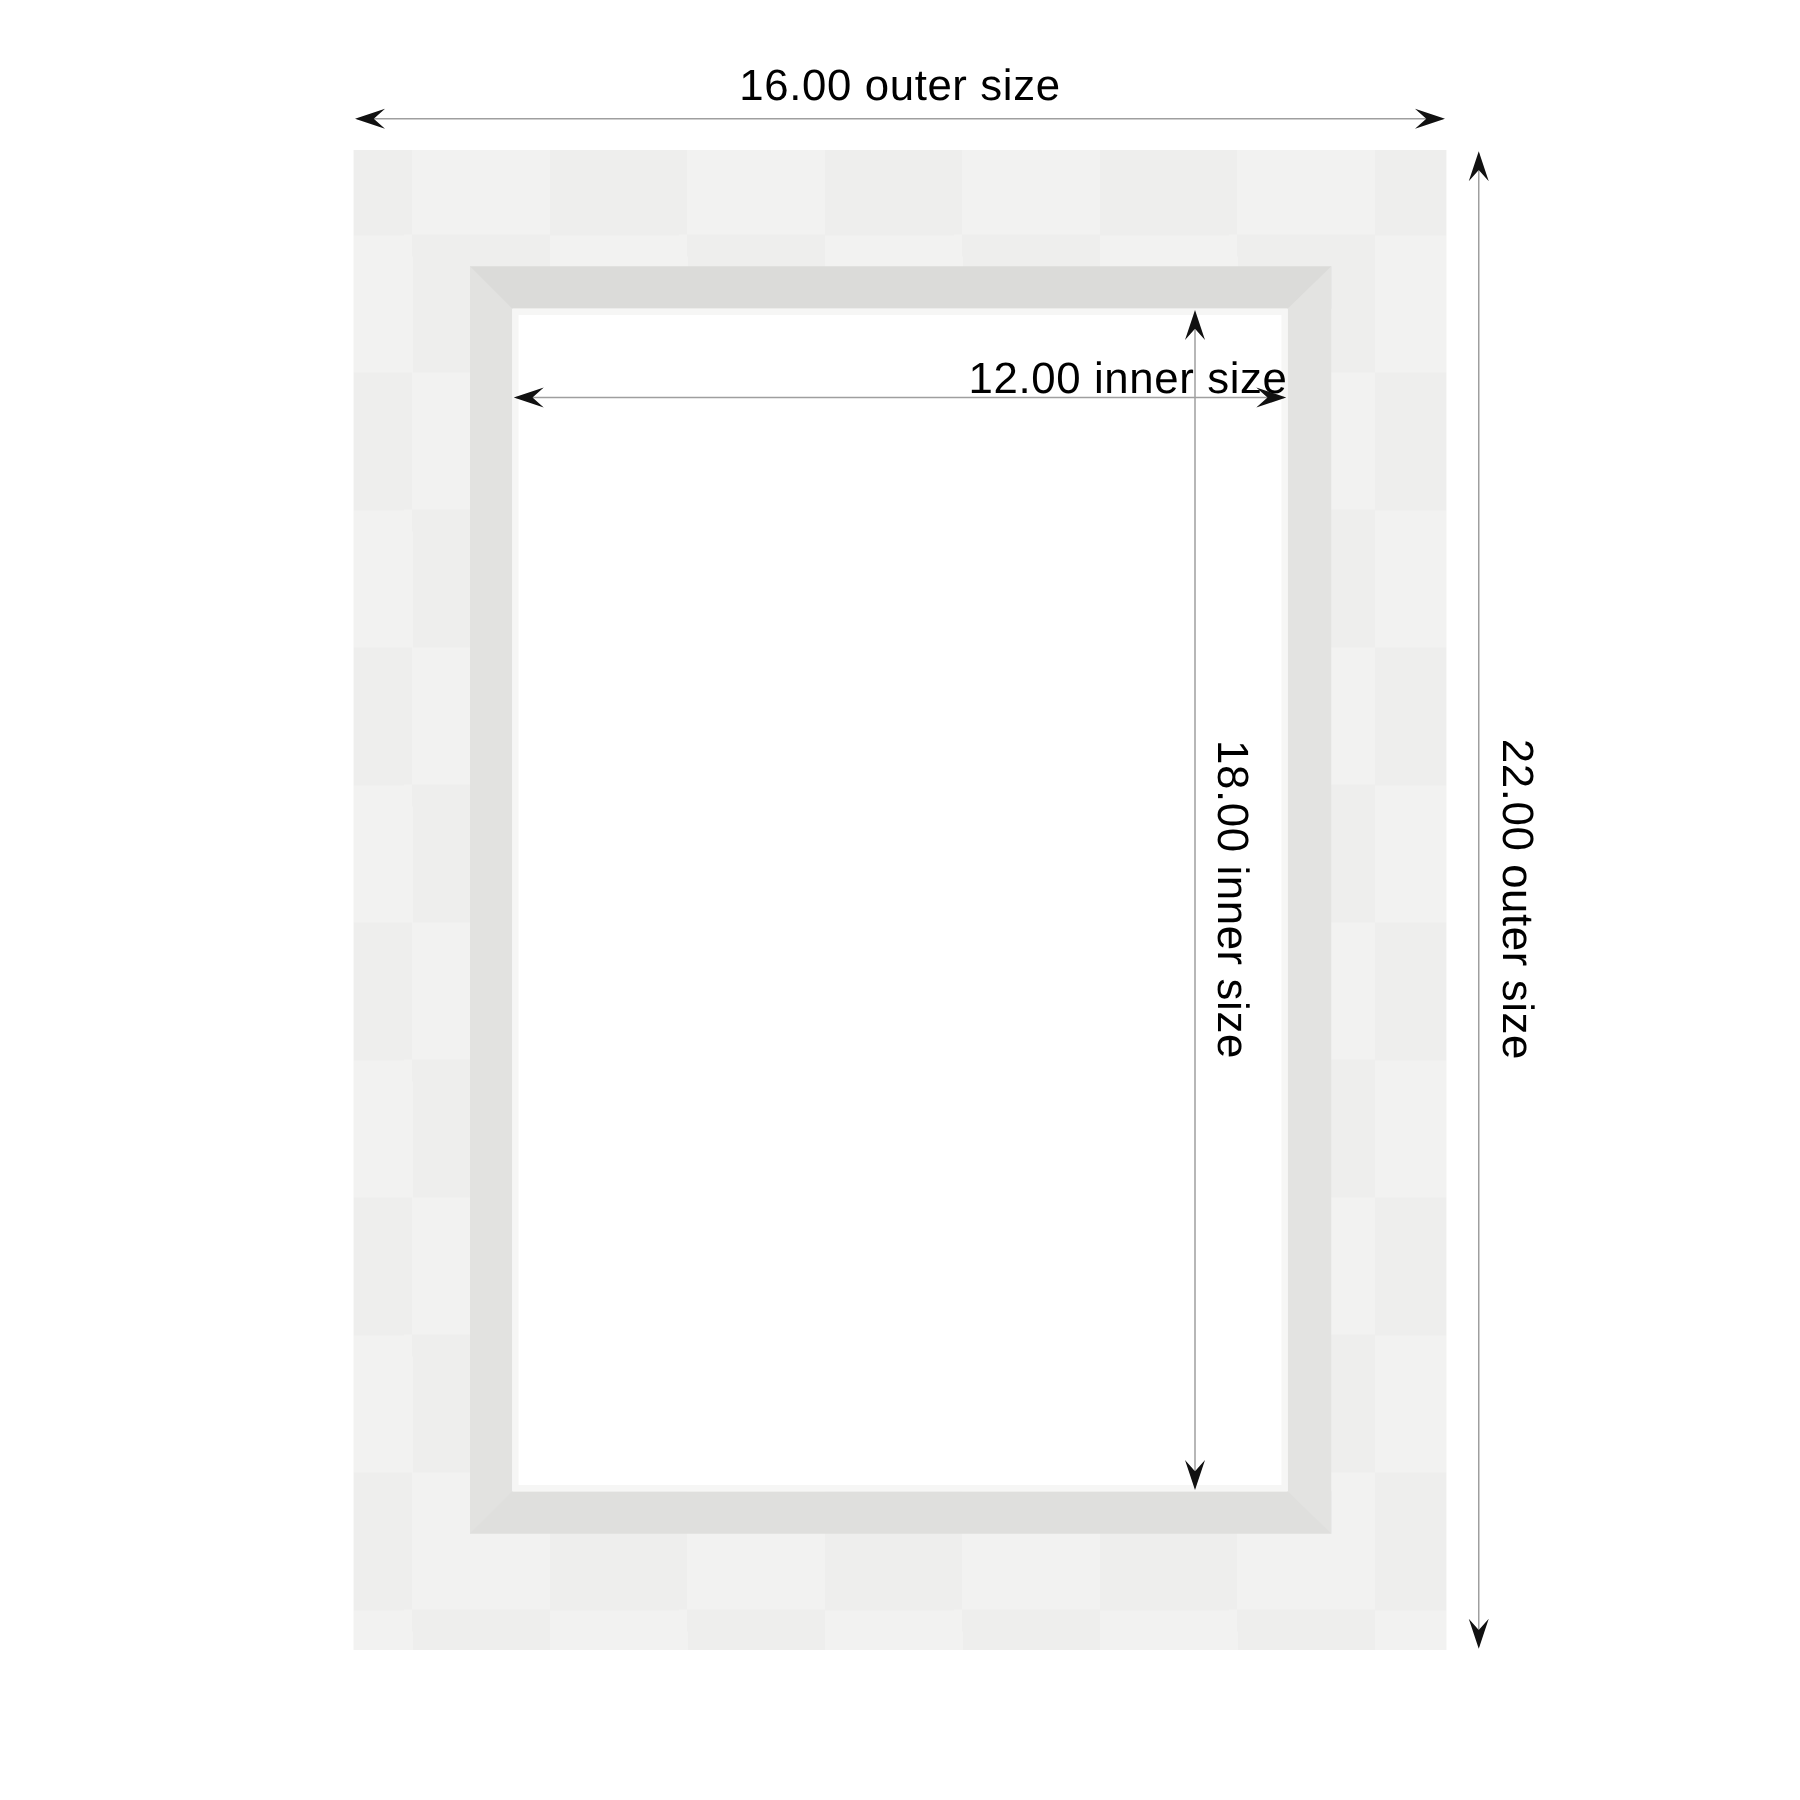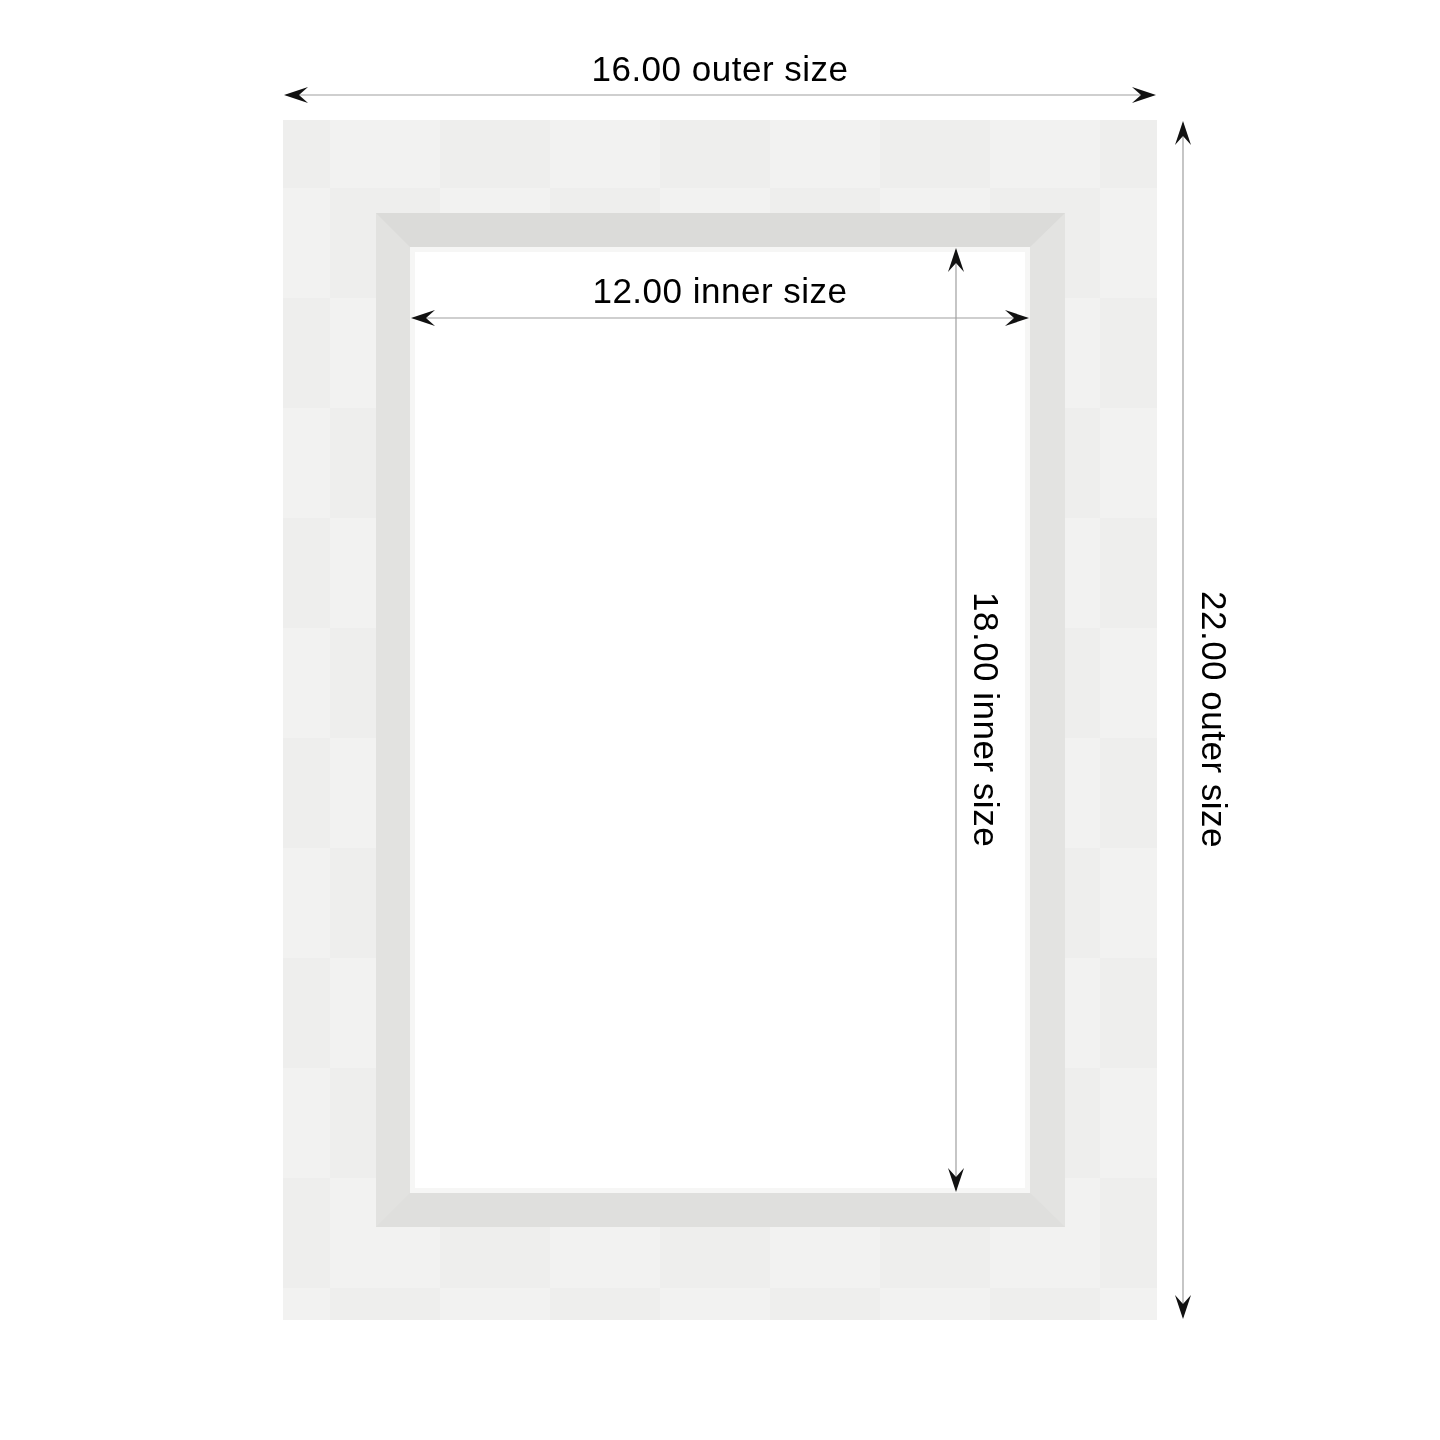--- a/index.html
+++ b/index.html
@@ -66,21 +66,21 @@
     white-space: nowrap;
     color: #000000;
   }
   .dim-label.h { text-align: center; }
   .dim-label.v {
     writing-mode: vertical-rl;
     text-align: center;
   }
 
   #lbl-outer-w { left: 283px; top: 50px;  width: 874px; }
-  #lbl-inner-w { left: 410px; top: 272px; width: 620px; }
+  #lbl-inner-w { left: 410px; top: 284px; width: 620px; text-align: right; }
   #lbl-outer-h { left: 1194px; top: 120px; height: 1200px; }
   #lbl-inner-h { left: 966px;  top: 247px; height: 946px; }
 
   #dim-outer-w { left: 283px;  top: 86px;  }
   #dim-inner-w { left: 410px;  top: 309px; }
   #dim-outer-h { left: 1174px; top: 120px; }
   #dim-inner-h { left: 947px;  top: 247px; }
 </style>
 </head>
 <body>

